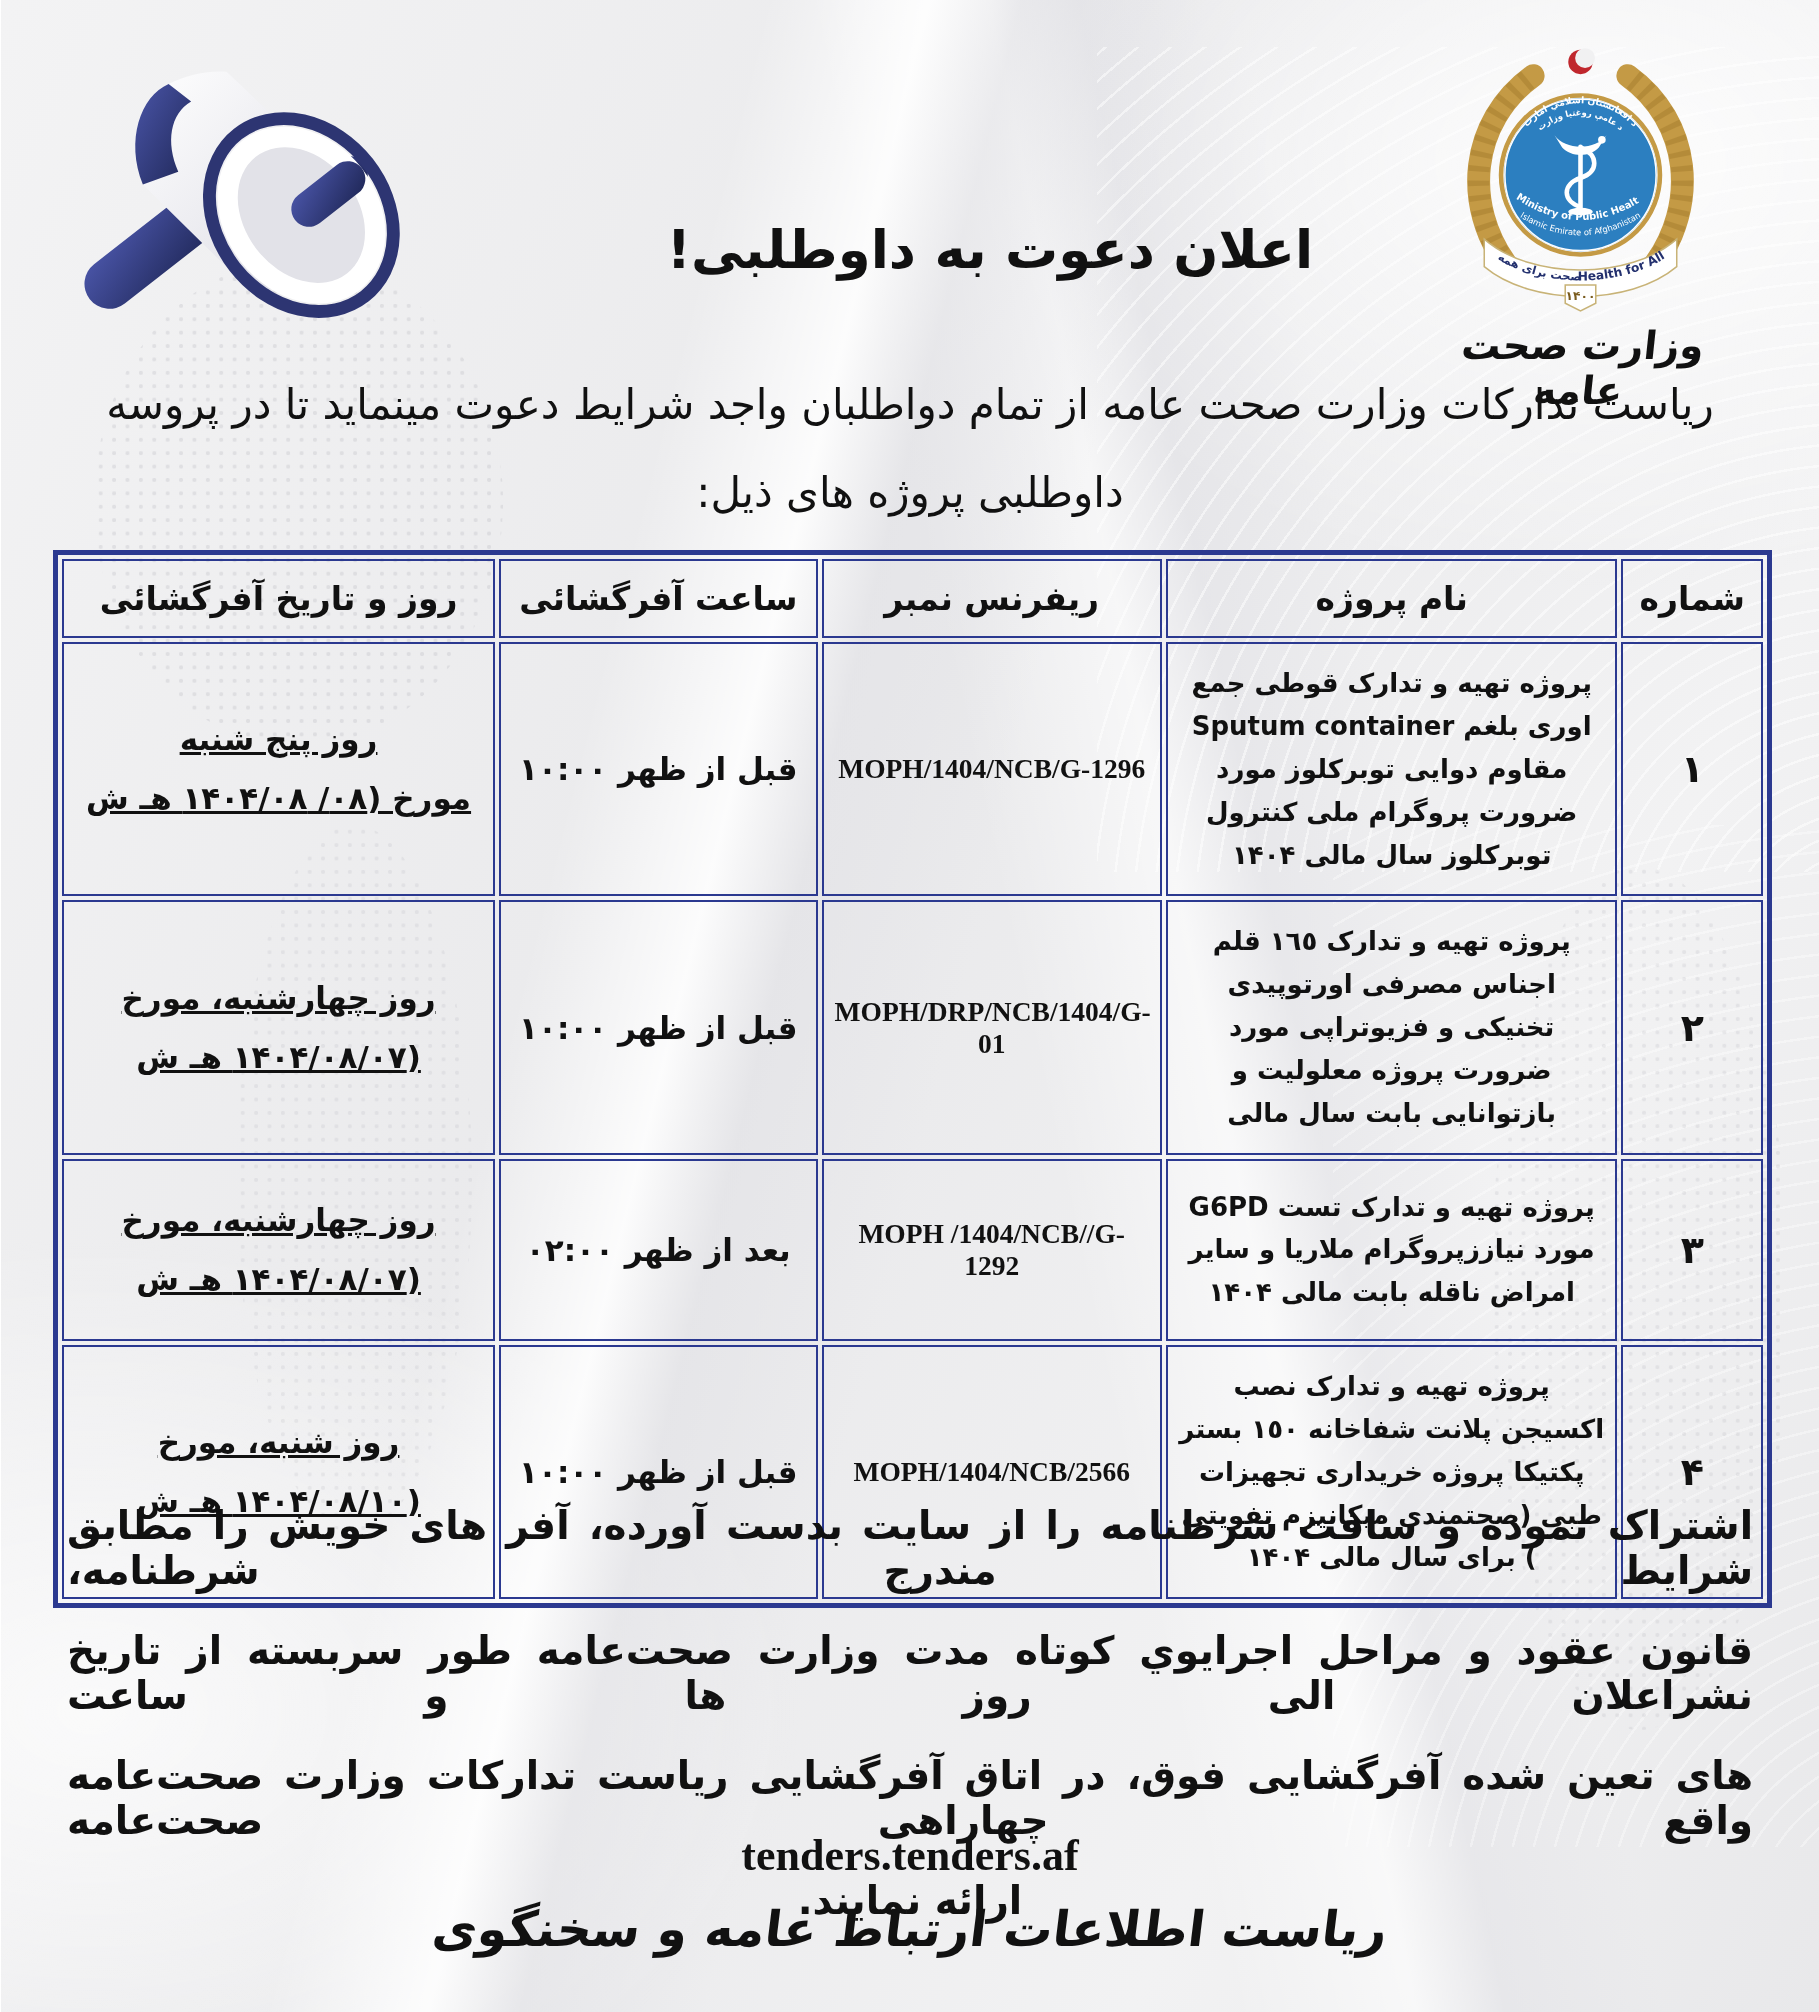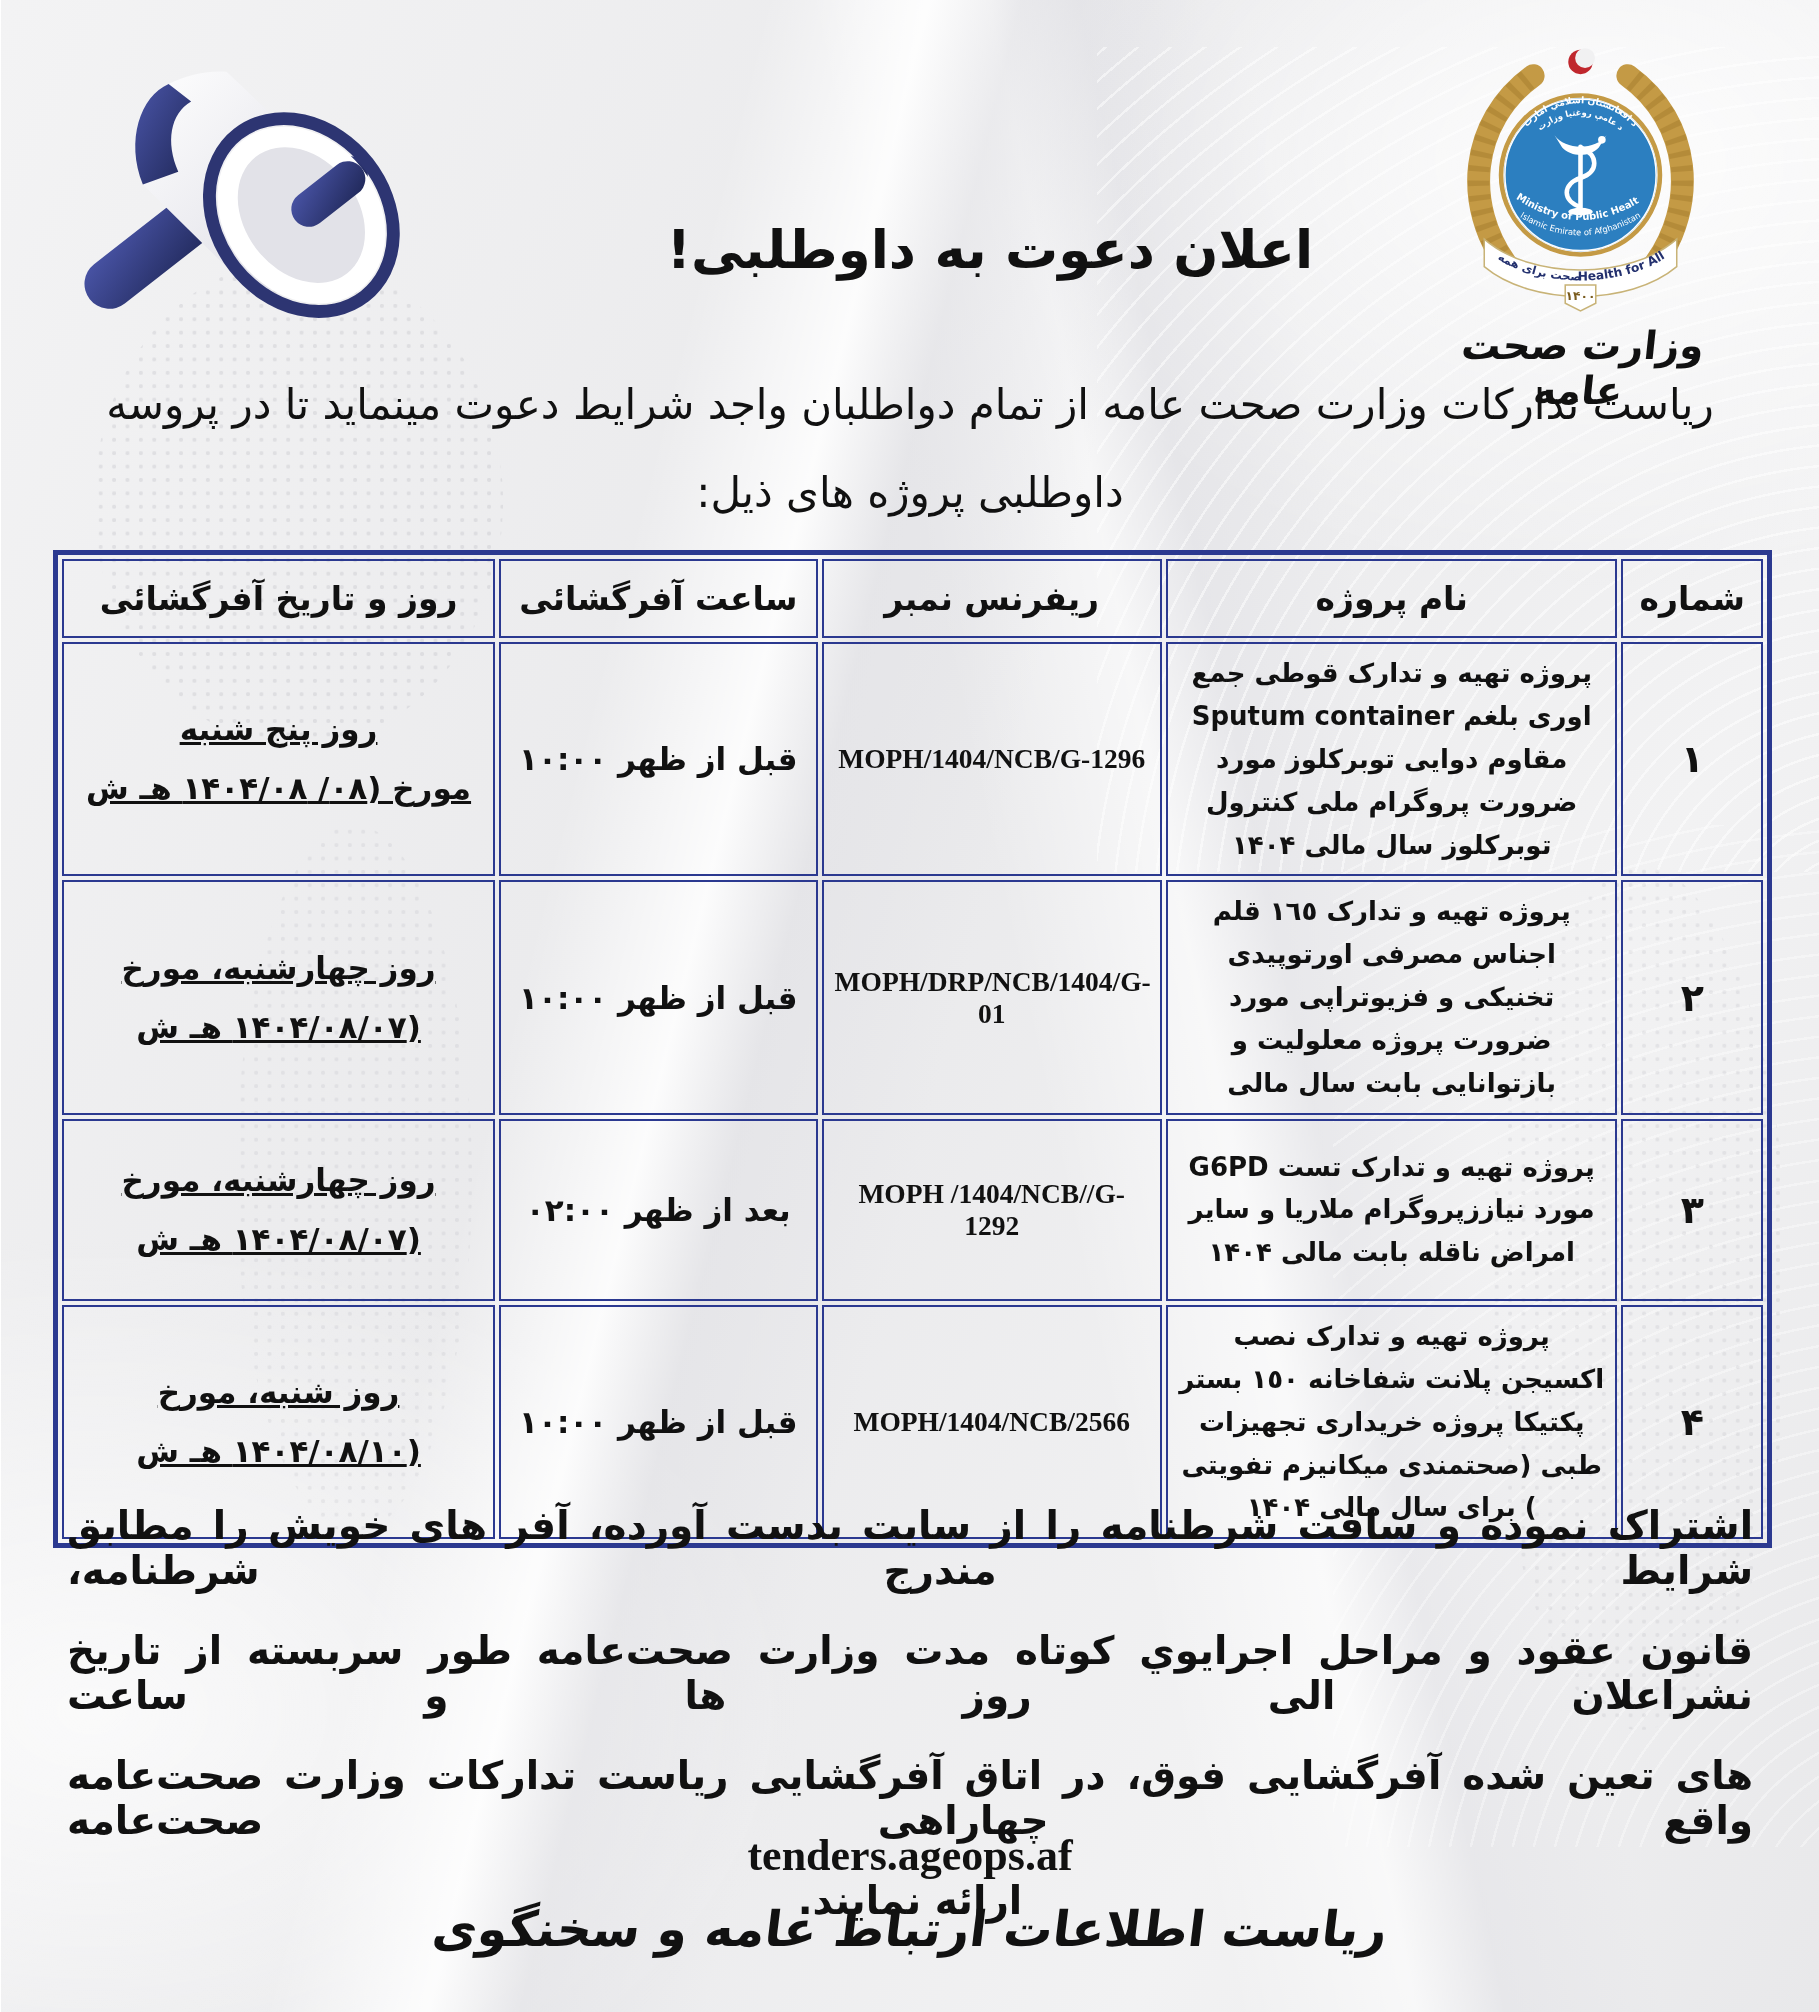--- a/index.html
+++ b/index.html
@@ -33,21 +33,21 @@
   .intro .l2{margin-top:46px;}
 
   .logo-wrap{left:1435px;top:39px;width:291px;text-align:center;}
   .logo-callig{margin-top:6.3px;font-size:39px;font-weight:bold;transform:skewX(-6deg);}
 
   
   .table-wrap{left:53px;top:550px;width:1719px;border:5.5px solid #2b3990;box-sizing:border-box;}
   table{width:100%;border-collapse:separate;border-spacing:4.7px;table-layout:fixed;}
   th,td{border:2.4px solid #2b3990;text-align:center;vertical-align:middle;font-weight:bold;box-sizing:border-box;}
   th{height:79px;font-size:33px;}
-  td{padding:8px 11px;}
+  td{padding:18px 11px;}
   col.c-num{width:8.4%;} col.c-proj{width:26.8%;} col.c-ref{width:20.2%;}
   col.c-time{width:18.9%;} col.c-date{width:25.7%;}
   .row-1 td{height:198px;} .row-2 td{height:198px;} .row-3 td{height:182px;} .row-4 td{height:214px;}
   td.num{font-size:38px;}
   td.proj{font-size:26px;line-height:1.65;}
   td.ref{font-family:"Liberation Serif",serif;font-size:27.5px;direction:ltr;letter-spacing:0;}
   td.time{font-size:31px;}
   td.date{font-size:31px;line-height:1.9;text-decoration:underline;}
 
   .footer{left:67px;top:1503px;width:1686px;font-weight:bold;font-size:39px;}
@@ -222,15 +222,15 @@
   </table>
 </div>
 
 <div class="abs footer">
   <div class="jline">اشتراک نموده و سافت شرطنامه را از سایت بدست آورده، آفر های خویش را مطابق شرایط مندرج شرطنامه،</div>
   <div class="jline">قانون عقود و مراحل اجرایوي کوتاه مدت وزارت صحت‌عامه طور سربسته از تاریخ نشراعلان الی روز ها و ساعت</div>
   <div class="jline">های تعین شده آفرگشایی فوق، در اتاق آفرگشایی ریاست تدارکات وزارت صحت‌عامه واقع چهاراهی صحت‌عامه</div>
   <div class="cline provide">ارائه نمایند.</div>
 </div>
 
-<div class="abs website">tenders.ageops.af</div>
+<div class="abs website">tenders.tenders.af</div>
 <div class="abs signature">ریاست اطلاعات ارتباط عامه و سخنگوی</div>
 
 
 </body></html>

